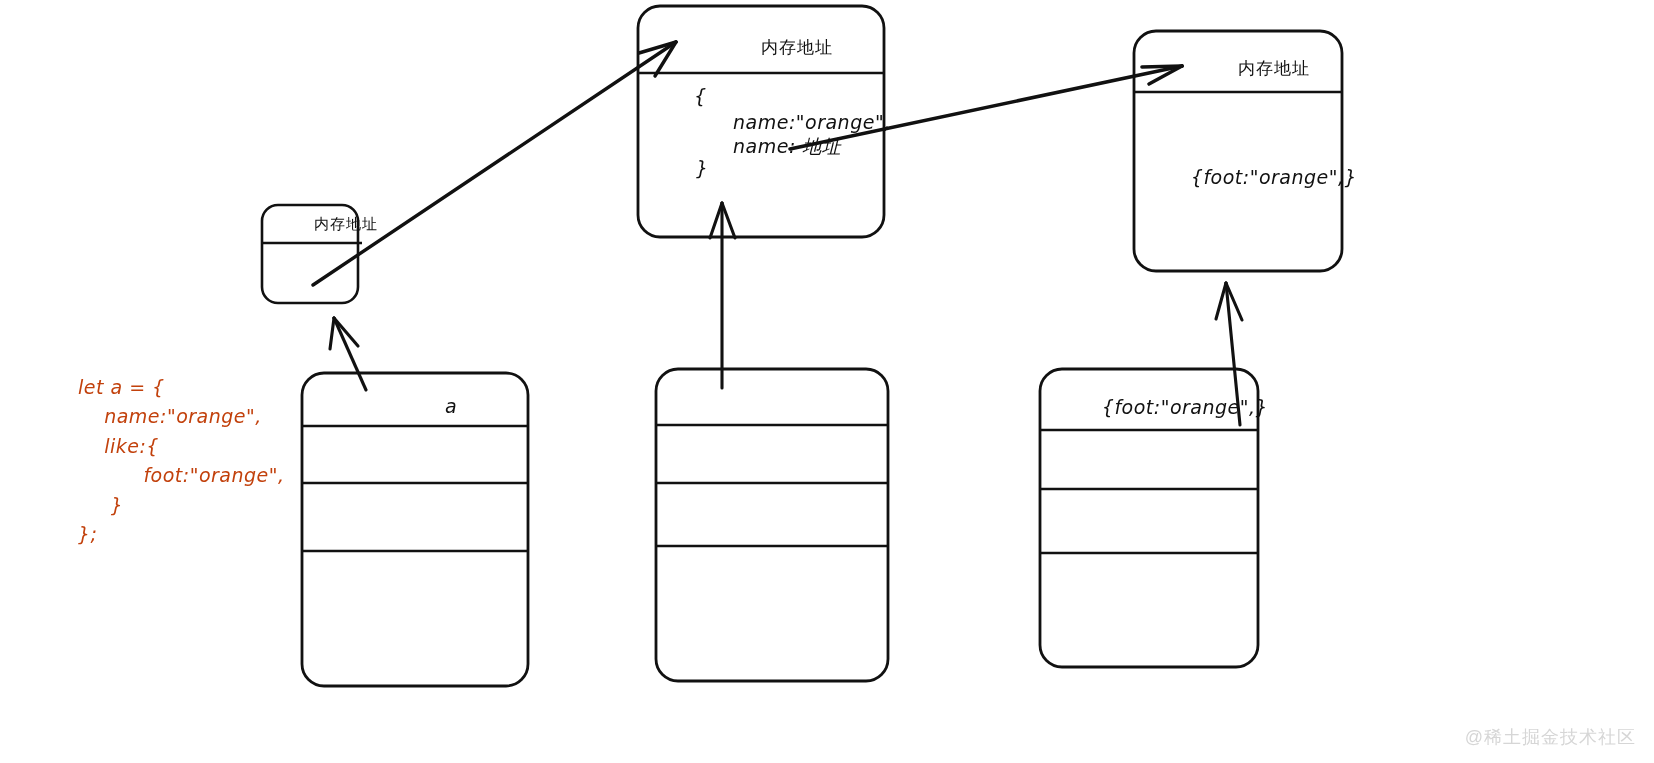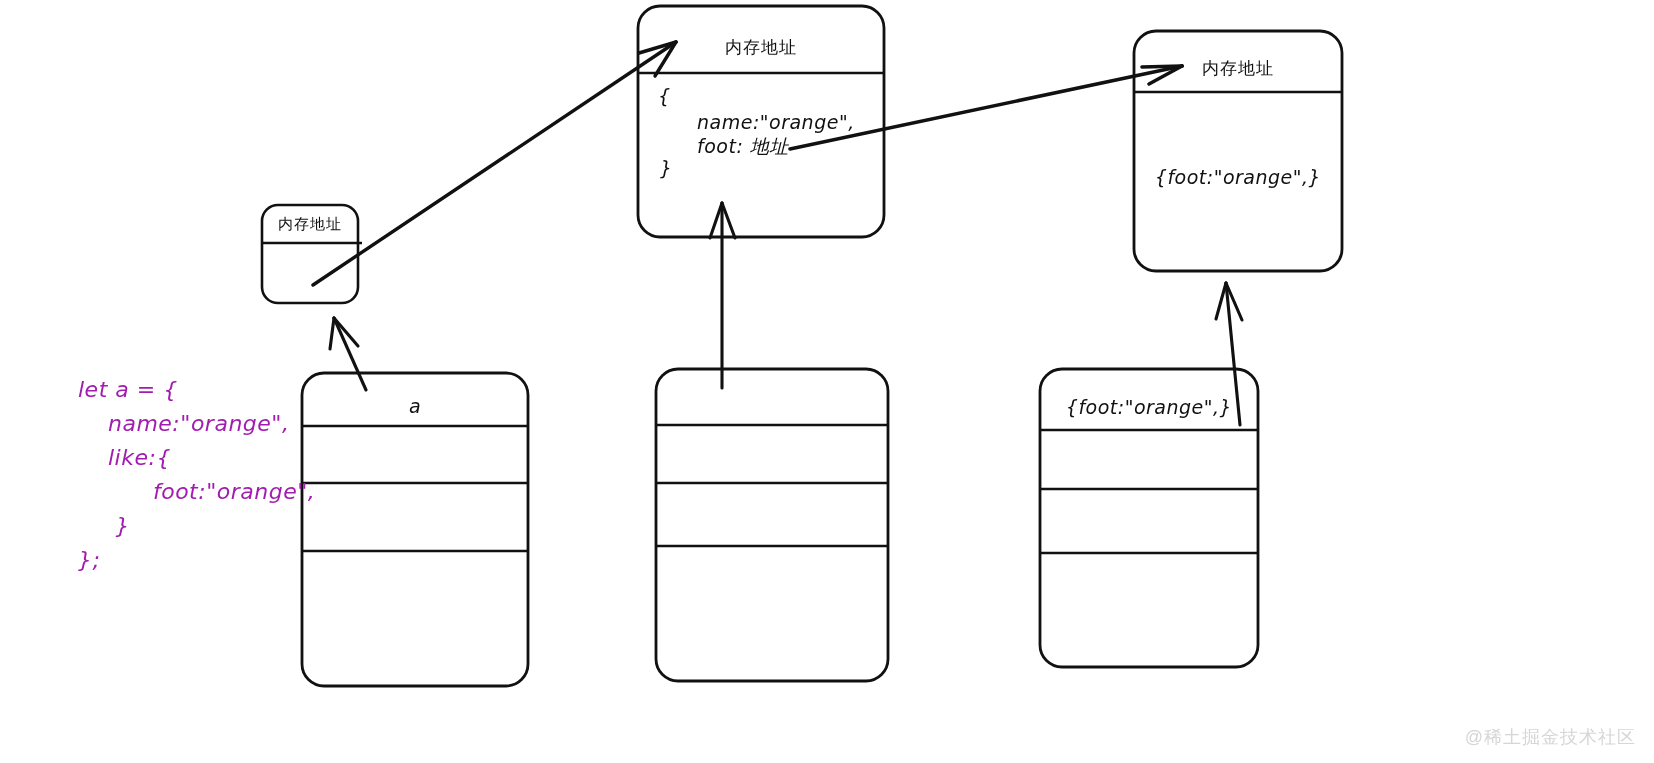--- a/index.html
+++ b/index.html
@@ -22,37 +22,38 @@
     left: 0;
     top: 0;
     width: 1654px;
     height: 763px;
   }
   .txt {
     position: absolute;
     color: #111111;
     white-space: pre;
     line-height: 1.35;
+    padding-left: 36px;
   }
   .hand {
     font-family: "DejaVu Sans", sans-serif;
     font-style: italic;
     font-weight: 400;
     letter-spacing: 0.5px;
   }
   .cjk {
     font-family: "DejaVu Sans", sans-serif;
     letter-spacing: 1px;
   }
   .code-block {
     position: absolute;
     left: 78px;
     top: 373px;
-    font-size: 22px;
-    color: #a21caf;
+    font-size: 19px;
+    color: #c2410c;
     white-space: pre;
     line-height: 1.55;
     font-style: italic;
   }
   .box-title {
     text-align: center;
   }
   .watermark {
     position: absolute;
     right: 18px;
@@ -146,21 +147,21 @@
 };</div>
 
   <div class="txt cjk box-title" style="left:262px; top:214px; width:96px; font-size:15px;">内存地址</div>
 
   <div class="txt cjk box-title" style="left:638px; top:36px; width:246px; font-size:17px;">内存地址</div>
 
   <div class="txt hand" style="left:658px; top:84px; font-size:19px;">{</div>
 
   <div class="txt hand" style="left:697px; top:110px; font-size:19px;">name:"orange",</div>
 
-  <div class="txt hand" style="left:697px; top:134px; font-size:19px;">foot: 地址</div>
+  <div class="txt hand" style="left:697px; top:134px; font-size:19px;">name: 地址</div>
 
   <div class="txt hand" style="left:660px; top:156px; font-size:19px;">}</div>
 
   <div class="txt cjk box-title" style="left:1134px; top:57px; width:208px; font-size:17px;">内存地址</div>
 
   <div class="txt hand box-title" style="left:1134px; top:165px; width:208px; font-size:19px;">{foot:"orange",}</div>
 
   <div class="txt hand box-title" style="left:302px; top:394px; width:226px; font-size:19px;">a</div>
 
   <div class="txt hand box-title" style="left:656px; top:392px; width:232px; font-size:19px;"></div>

